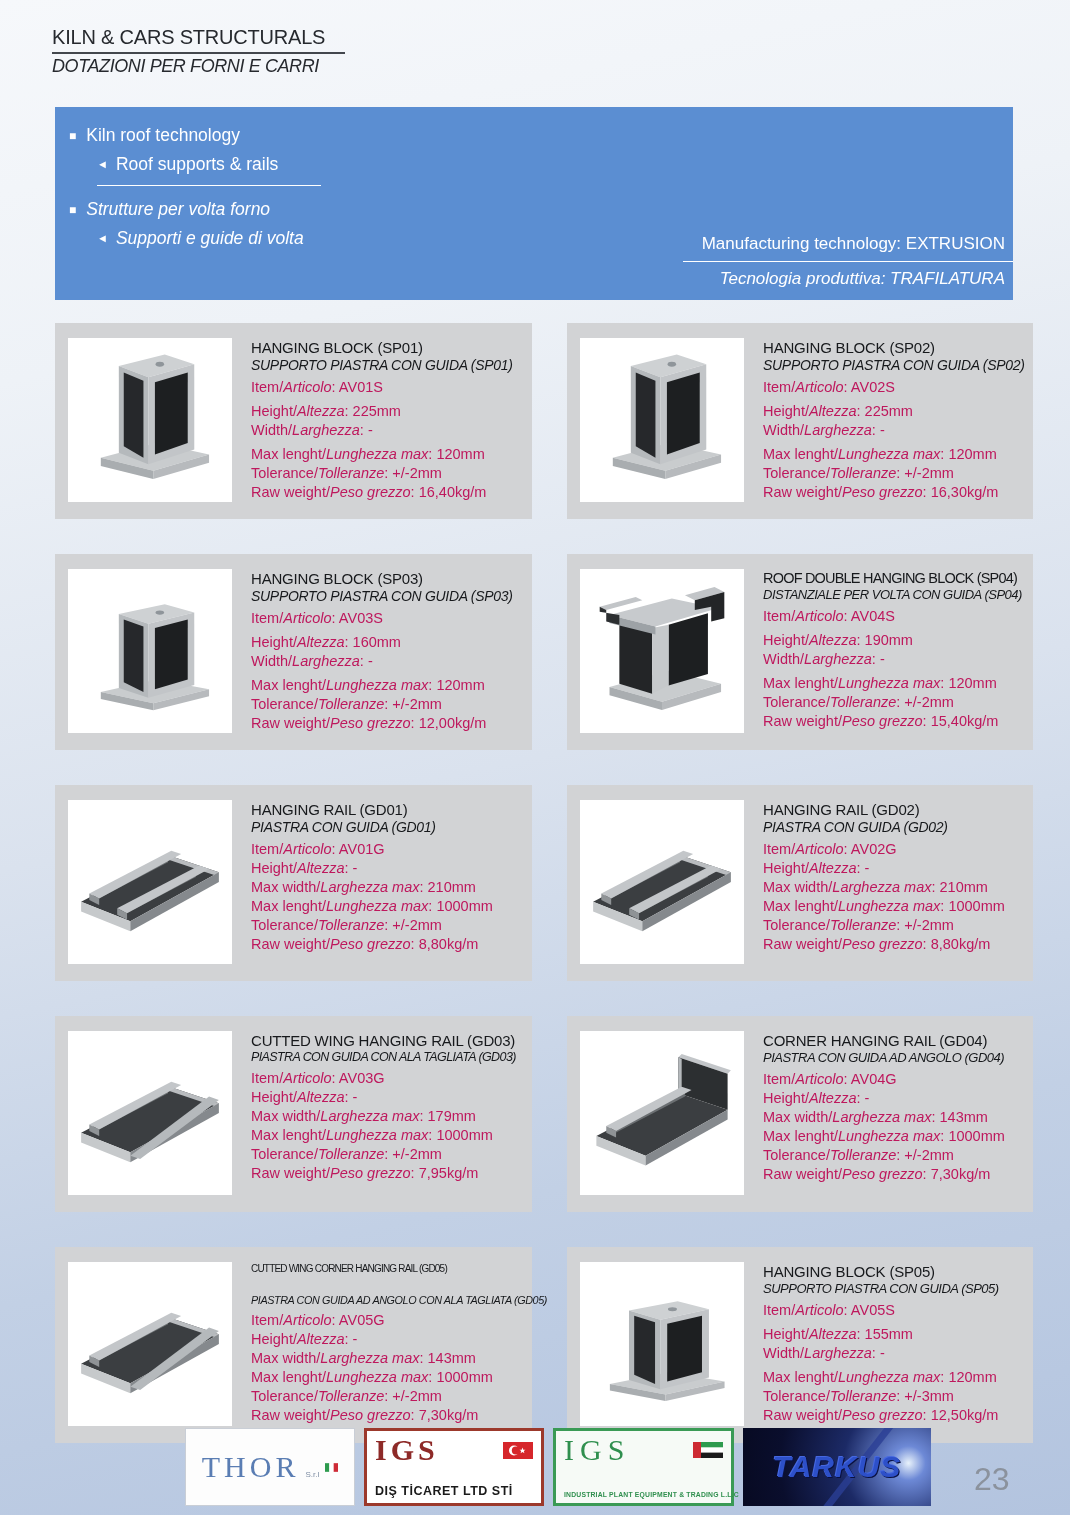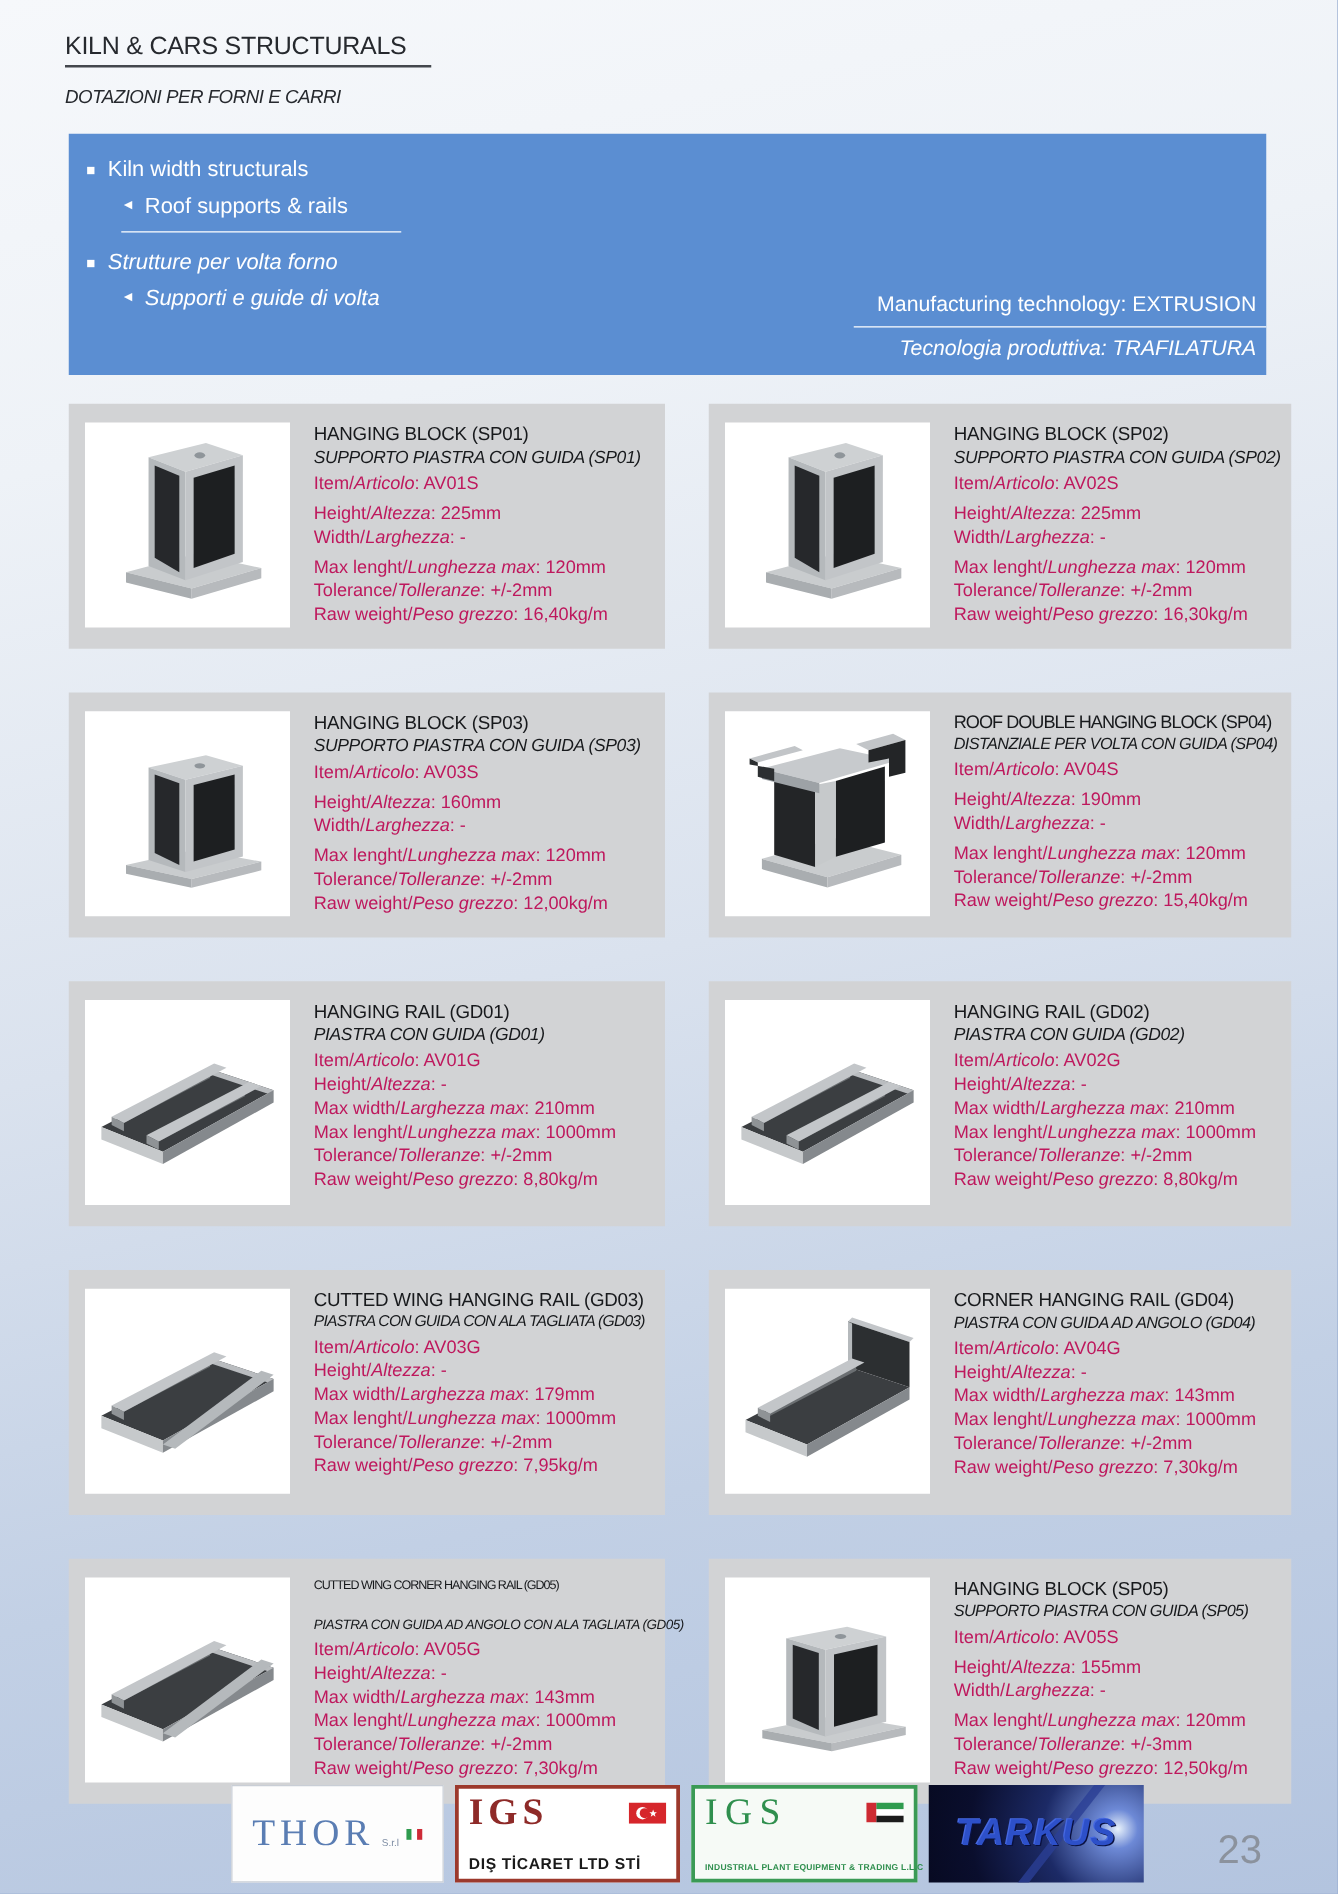--- a/index.html
+++ b/index.html
@@ -4,21 +4,21 @@
 <style>
   html,body{margin:0;padding:0;background:#9fb3d4;}
   .pg{position:relative;width:1070px;height:1515px;overflow:hidden;
       background:linear-gradient(168deg,#f6f8fb 0%,#eef2f7 22%,#dae2ee 50%,#c2d0e5 75%,#b3c4df 100%);
       font-family:"Liberation Sans",sans-serif;color:#1b1d20;}
 
   
   .hd{position:absolute;left:52px;top:26px;}
   .hd h1{margin:0;font-size:20px;font-weight:400;letter-spacing:-0.2px;color:#26292e;
          display:inline-block;border-bottom:2px solid #43474d;padding:0 20px 3px 0;text-align:center;}
-  .hd h2{margin:15px 0 0;font-size:15px;font-weight:400;font-style:italic;letter-spacing:-0.4px;color:#26292e;}
+  .hd h2{margin:2px 0 0;font-size:18px;font-weight:400;font-style:italic;letter-spacing:-0.4px;color:#26292e;}
 
   
   .banner{position:absolute;left:55px;top:107px;width:958px;height:193px;background:#5b8ed2;color:#fff;}
   .bgrp{position:absolute;left:14px;top:18px;font-size:17.5px;}
   .bitem{display:flex;align-items:center;gap:10px;}
   .bitem.m2{margin-top:13px;}
   .sq{font-size:12px;line-height:1;}
   .bsub{margin:8px 0 0 28px;display:flex;align-items:center;gap:8px;}
   .tri{font-size:11px;line-height:1;}
   .usep{margin:10px 0 0 28px;width:224px;border-bottom:1px solid #fff;height:0;}
@@ -59,42 +59,42 @@
   .thor-s{font-size:8px;color:#7d8ca3;margin-top:14px;}
   .flag{display:block;}
   .igstr{width:180px;background:#fff;border:3px solid #9c392c;display:flex;flex-direction:column;justify-content:space-between;padding:4px 8px 5px;}
   .lg-top{display:flex;align-items:center;justify-content:space-between;}
   .igs-n{font-family:"Liberation Serif",serif;font-size:30px;line-height:1;letter-spacing:4px;font-weight:700;}
   .red{color:#8e2a28;}
   .green{color:#2f8f4e;font-weight:400;letter-spacing:6px;}
   .igstr-sub{font-size:12.5px;font-weight:700;color:#1a1a1a;letter-spacing:0.5px;white-space:nowrap;}
   .igsuae{width:181px;background:#f6faf6;border:3px solid #3a9a55;display:flex;flex-direction:column;justify-content:space-between;padding:4px 8px 5px;}
   .igsuae-sub{font-size:6.8px;font-weight:700;color:#2f8f4e;letter-spacing:0.2px;white-space:nowrap;}
-  .tarkus{width:172px;position:relative;overflow:hidden;display:flex;align-items:center;justify-content:center;
+  .tarkus{width:188px;position:relative;overflow:hidden;display:flex;align-items:center;justify-content:center;
           background:radial-gradient(circle at 88% 45%, #e8f2fb 0%, #6d89d6 10%, #1c2a66 38%, #0a0e2d 75%, #070a22 100%);}
   .tarkus::before{content:"";position:absolute;left:58%;top:-20%;width:7px;height:150%;background:#2b3f95;
           transform:rotate(38deg);opacity:.8;}
   .tark-n{position:relative;font-size:30px;font-weight:700;font-style:italic;letter-spacing:1px;color:#2d50c9;
           text-shadow:1px 1px 0 #0a1140, -1px -1px 0 #4668e0;}
 </style>
 </head>
 <body>
 
 <div class="pg">
 
   <header class="hd">
     <h1>KILN &amp; CARS STRUCTURALS</h1>
     <h2>DOTAZIONI PER FORNI E CARRI</h2>
   </header>
 
   <section class="banner">
     <div class="bgrp">
       <div class="bitem">
         <span class="sq">■</span>
-        <span>Kiln width structurals</span>
+        <span>Kiln roof technology</span>
       </div>
       <div class="bsub">
         <span class="tri">◄</span>
         <span>Roof supports &amp; rails</span>
       </div>
       <div class="usep"></div>
       <div class="bitem m2 ital">
         <span class="sq">■</span>
         <span>Strutture per volta forno</span>
       </div>

